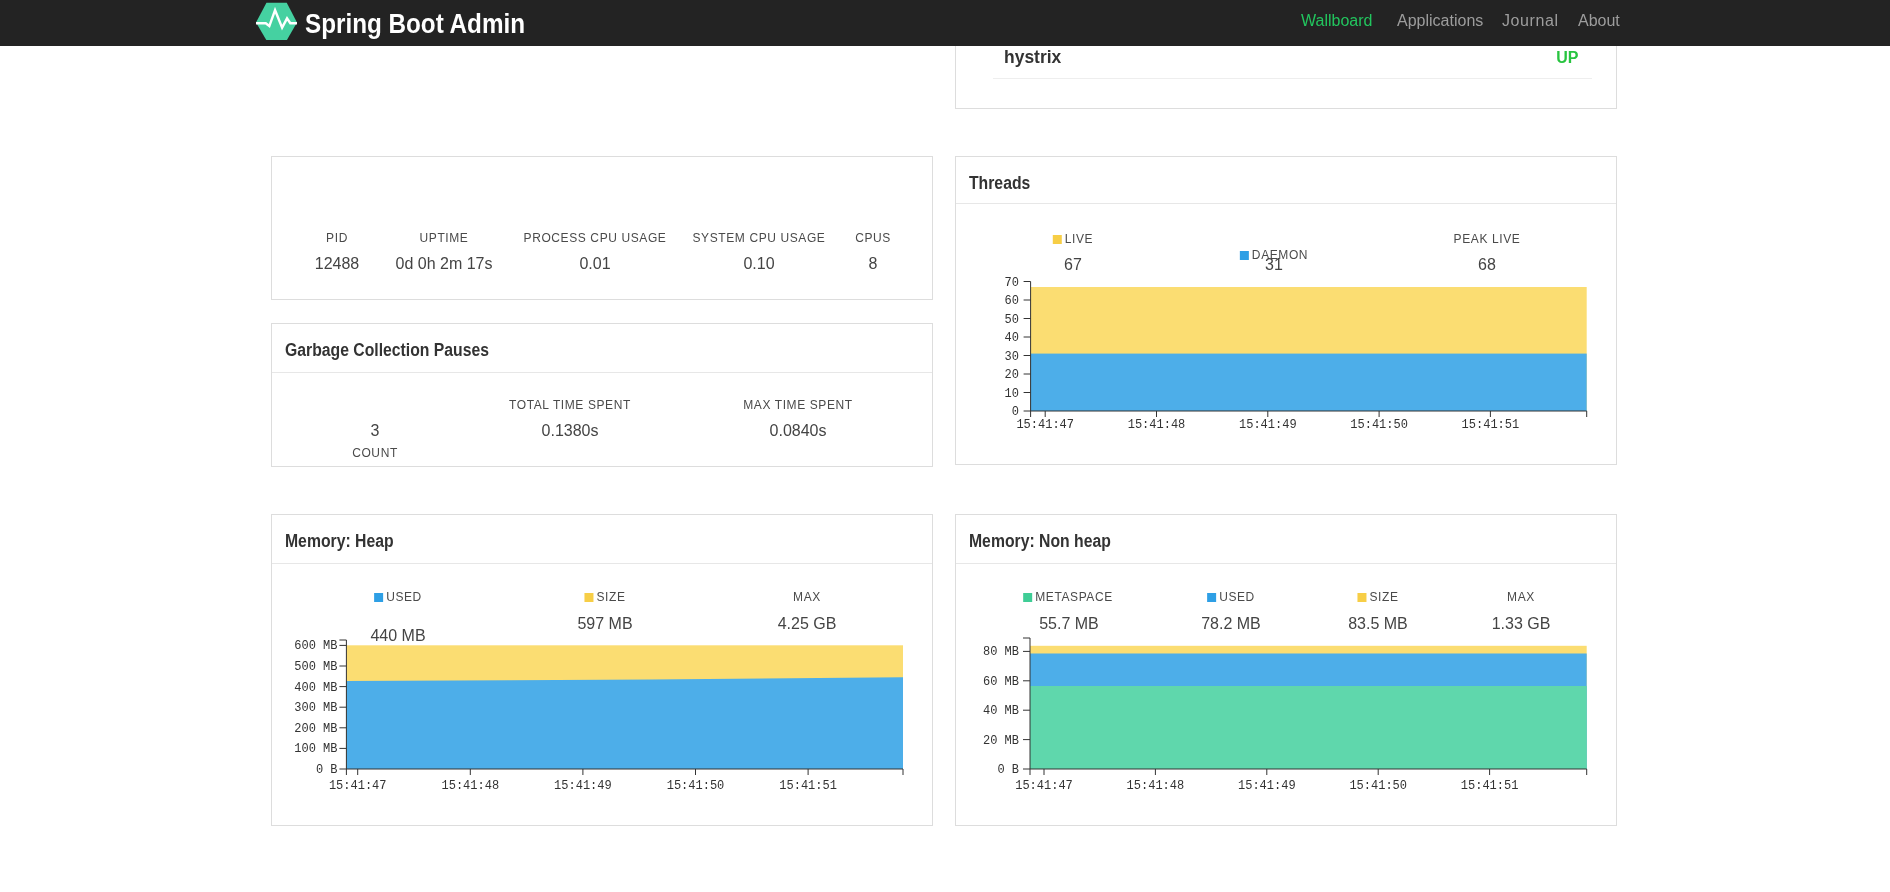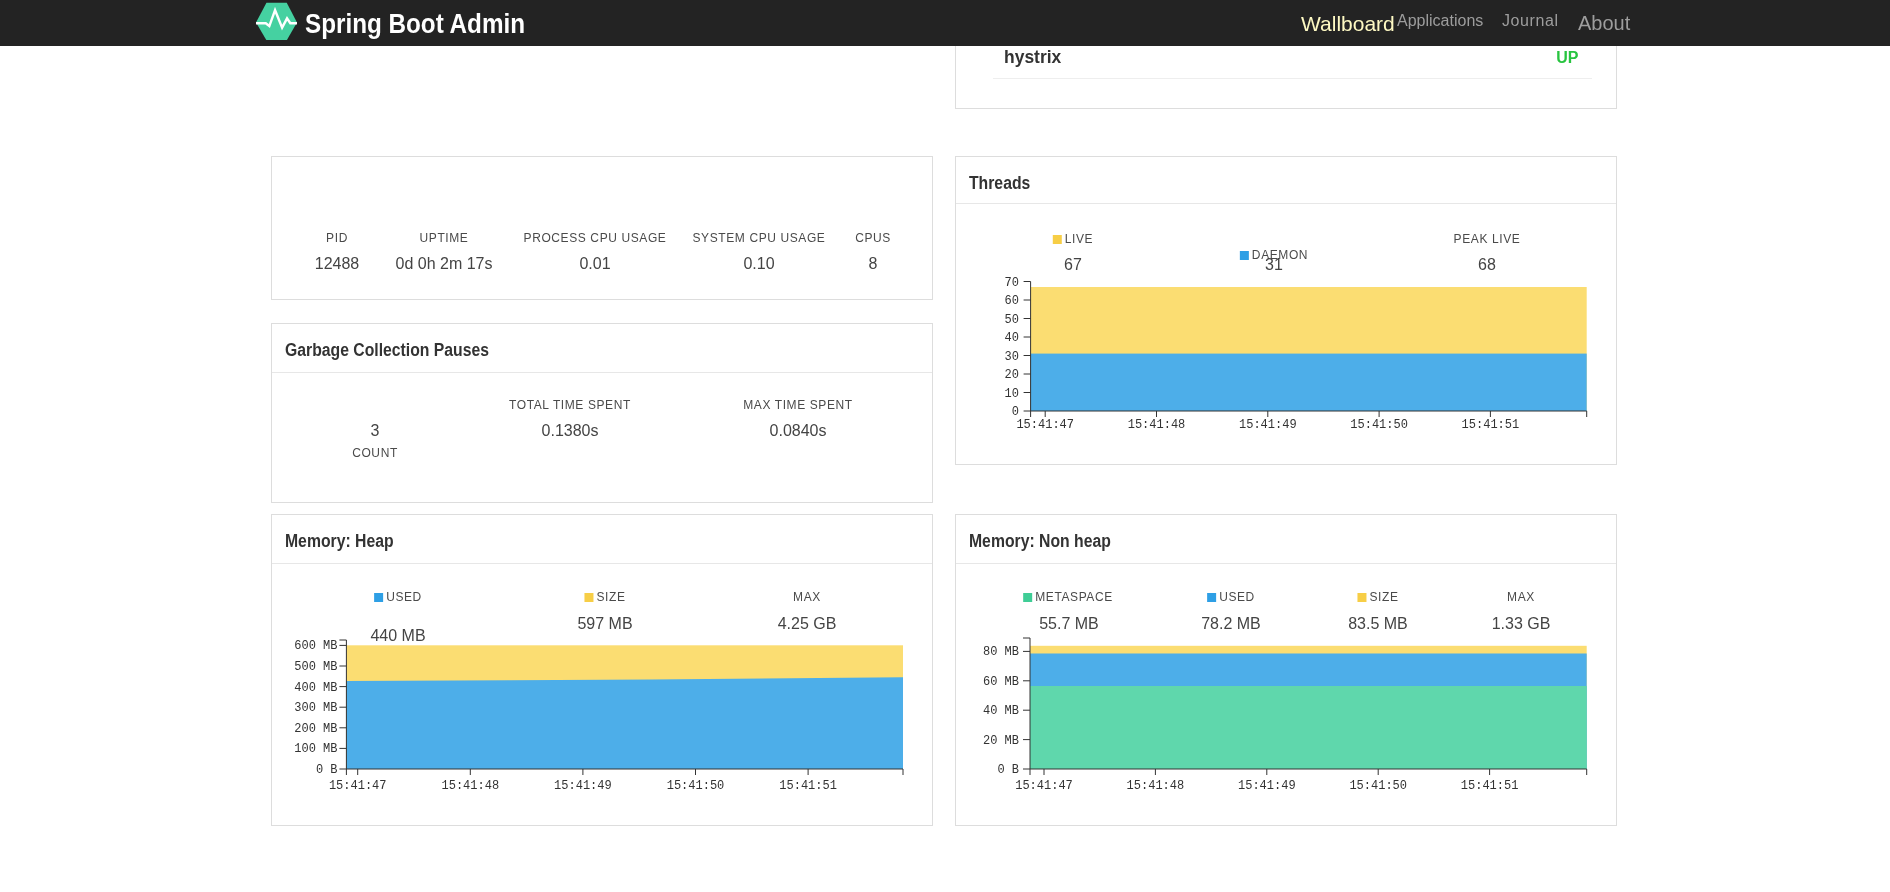--- a/index.html
+++ b/index.html
@@ -22,40 +22,40 @@
   <div class="abs" style="right:37.5px;top:28px;font-size:16px;font-weight:bold;color:#28c440;">UP</div>
   <div class="abs" style="left:37px;right:24px;top:57px;border-top:1px solid #eee;"></div>
 </div>
 
 <div class="abs" style="left:0;top:0;width:1890px;height:46px;background:#232323;z-index:10;">
   <svg class="abs" style="left:255.5px;top:1.5px;" width="41" height="38.5" viewBox="0 0 40 37.6">
     <polygon points="0,20 10.2,0.8 30,0.8 40,20 30,37.4 10.2,37.4" fill="#45d1a1"></polygon>
     <polyline points="0,20.8 9.5,20.8 13,23.5 18.6,8 25.5,25 30.3,16 33.5,20.8 40,20.8" fill="none" stroke="#fff" stroke-width="2.4" stroke-linecap="butt" stroke-linejoin="miter"></polyline>
   </svg>
   <div class="abs" style="left:305px;top:7.5px;font-size:28px;font-weight:bold;color:#fff;transform:scaleX(.866);transform-origin:0 0;white-space:nowrap;">Spring Boot Admin</div>
-  <div class="abs" style="left:1301px;top:12px;font-size:21px;color:#fef9c3;">Wallboard</div>
+  <div class="abs" style="left:1301px;top:12px;font-size:16px;color:#22c55e;">Wallboard</div>
   <div class="abs" style="left:1397px;top:12px;font-size:16px;color:#9d9d9d;">Applications</div>
   <div class="abs" style="left:1502px;top:12px;font-size:16px;color:#9d9d9d;letter-spacing:.6px;">Journal</div>
-  <div class="abs" style="left:1578px;top:12px;font-size:20px;color:#9d9d9d;">About</div>
+  <div class="abs" style="left:1578px;top:12px;font-size:16px;color:#9d9d9d;">About</div>
 </div>
 
 <div class="card" style="left:271px;top:156px;width:662px;height:144px;">
   <div class="lbl" style="left:65px;top:74px;">PID</div>
   <div class="lbl" style="left:172px;top:74px;">UPTIME</div>
   <div class="lbl" style="left:323px;top:74px;">PROCESS CPU USAGE</div>
   <div class="lbl" style="left:487px;top:74px;">SYSTEM CPU USAGE</div>
   <div class="lbl" style="left:601px;top:74px;">CPUS</div>
   <div class="val" style="left:65px;top:98px;">12488</div>
   <div class="val" style="left:172px;top:98px;">0d 0h 2m 17s</div>
   <div class="val" style="left:323px;top:98px;">0.01</div>
   <div class="val" style="left:487px;top:98px;">0.10</div>
   <div class="val" style="left:601px;top:98px;">8</div>
 </div>
 
-<div class="card" style="left:271px;top:323px;width:662px;height:180px;">
+<div class="card" style="left:271px;top:323px;width:662px;height:144px;">
   <div class="chead" style="height:49px;">
       <span style="top:15.5px;">Garbage Collection Pauses</span>
     </div>
   <div class="lbl" style="left:103px;top:74px;margin-top:48px;">COUNT</div>
   <div class="lbl" style="left:298px;top:74px;">TOTAL TIME SPENT</div>
   <div class="lbl" style="left:526px;top:74px;">MAX TIME SPENT</div>
   <div class="val" style="left:103px;top:98px;">3</div>
   <div class="val" style="left:298px;top:98px;">0.1380s</div>
   <div class="val" style="left:526px;top:98px;">0.0840s</div>
 </div>

